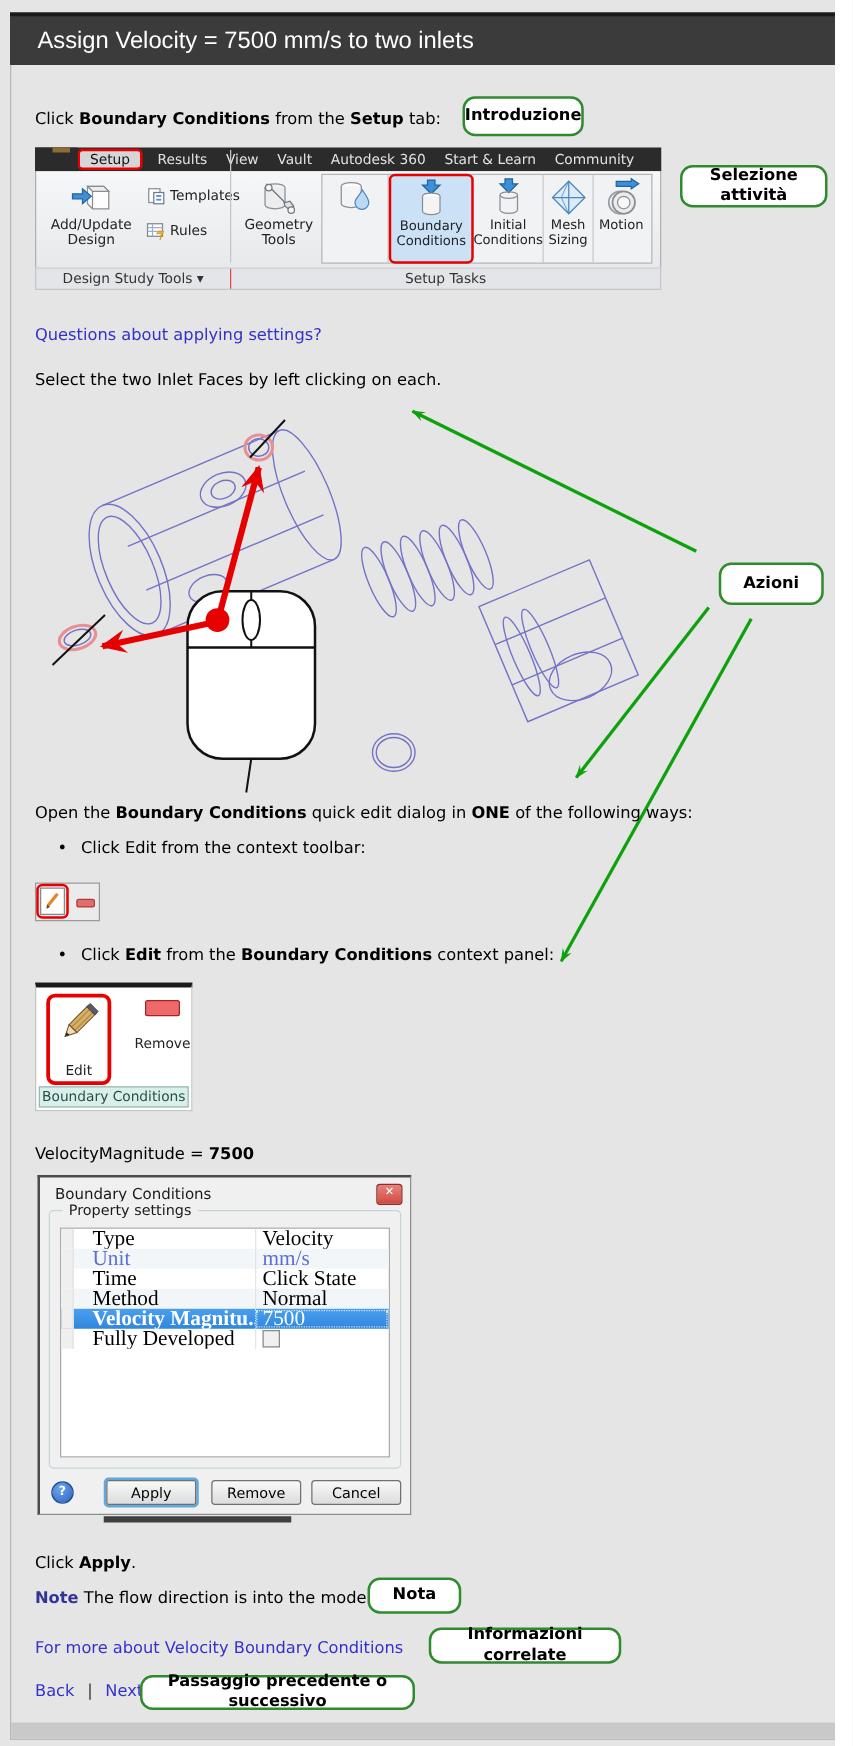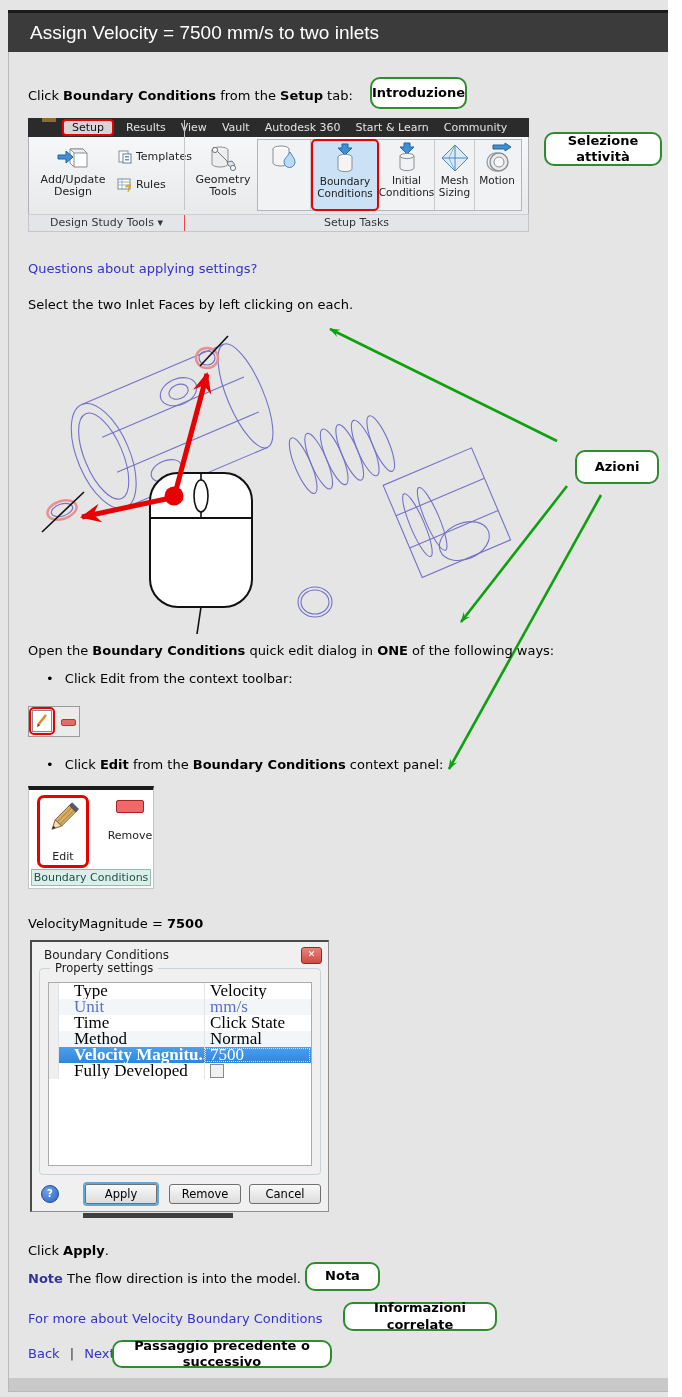--- a/index.html
+++ b/index.html
@@ -424,21 +424,21 @@
   <div class="dlgshadow"></div>
 
 
   <div class="line" style="left:28px;top:1243px;">
     <span>Click </span><b>Apply</b><span>.</span>
   </div>
 
   <div class="line" style="left:28px;top:1271px;">
     <span class="notew">Note</span><span> The flow direction is into the model.</span>
   </div>
-  <div class="badge" style="left:305px;top:1262px;width:75px;height:29px;text-align:right;">
+  <div class="badge" style="left:294px;top:1262px;width:75px;height:29px;text-align:right;">
     <span>Nota</span>
   </div>
 
   <div class="line lnk" style="left:28px;top:1311px;">For more about Velocity Boundary Conditions</div>
   <div class="badge" style="left:343px;top:1302px;width:154px;height:29px;">
     <span>Informazioni correlate</span>
   </div>
 
   <div class="line" style="left:28px;top:1346px;">
     <span class="lnk">Back</span>

